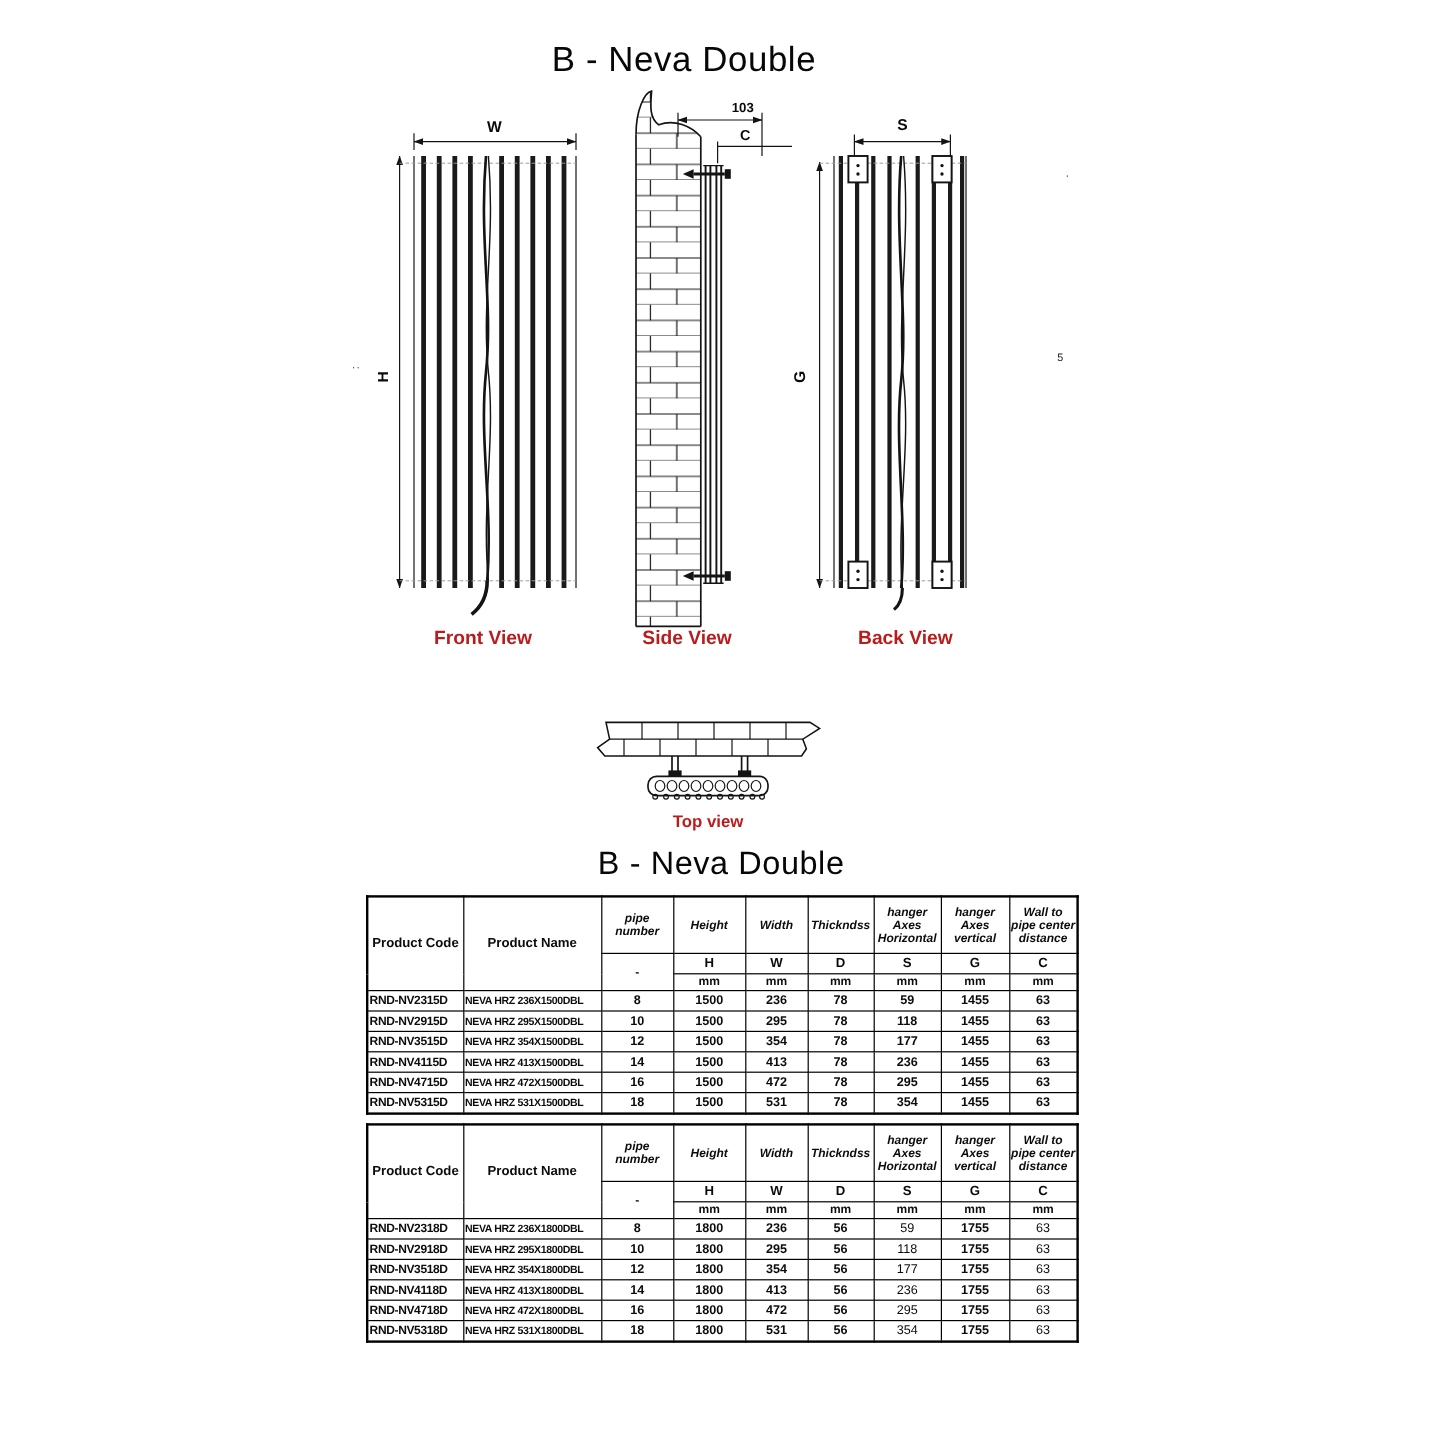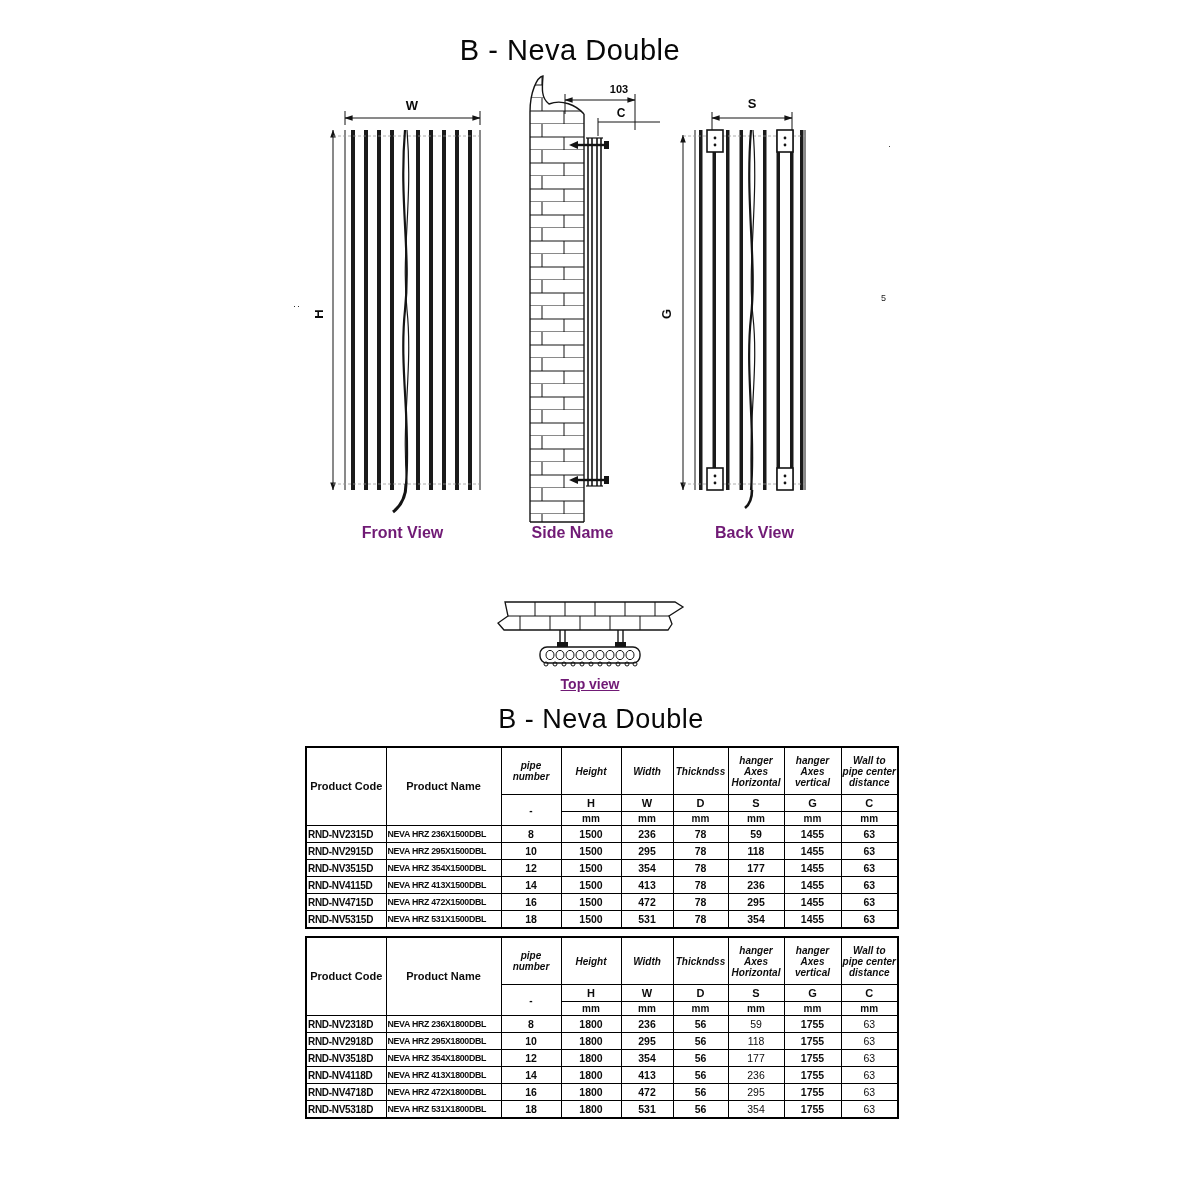--- a/index.html
+++ b/index.html
@@ -1,25 +1,25 @@
 <!DOCTYPE html>
 <html><head>
 <meta charset="utf-8">
 <style>
   html,body{margin:0;padding:0;}
   body{width:1200px;height:1200px;background:#ffffff;font-family:"Liberation Sans",sans-serif;color:#0c0c0c;position:relative;overflow:hidden;}
   .abs{position:absolute;}
   .title{font-weight:normal;text-align:center;letter-spacing:0.5px;color:#070707;}
   #main-title{top:34px;left:290px;width:560px;font-size:29px;}
   #table-title{top:704px;left:305px;width:592px;font-size:27px;}
-  .view-label{font-weight:bold;font-size:16px;text-align:center;color:#701a75;}
+  .view-label{font-weight:bold;font-size:16px;text-align:center;color:#b91c1c;}
   #front-label{top:524px;left:315px;width:175px;}
   #side-label{top:524px;left:505px;width:135px;}
   #back-label{top:524px;left:687px;width:135px;}
-  #top-label{top:676px;left:520px;width:140px;font-size:14px;text-decoration:underline;}
+  #top-label{top:676px;left:520px;width:140px;font-size:14px;}
   .stray{color:#222;font-size:9px;line-height:9px;}
   
   .spec-table{border-collapse:collapse;table-layout:fixed;width:592px;background:#fff;}
   .spec-table th,.spec-table td{border:1px solid #000;overflow:hidden;white-space:nowrap;padding:0 1px;}
   .spec-table{border:2px solid #000;}
   .spec-table th{font-weight:bold;text-align:center;vertical-align:middle;font-size:10px;line-height:11px;white-space:normal;}
   .spec-table th.hc-top{height:46px;font-style:italic;}
   .spec-table th.hc-letter{height:16px;font-size:11px;}
   .spec-table th.hc-unit{height:13px;font-size:10px;}
   .spec-table th.hc-span{font-size:11px;}
@@ -227,21 +227,21 @@
           <circle cx="119" cy="72" r="2"></circle>
           <circle cx="128" cy="72" r="2"></circle>
       <circle cx="137" cy="72" r="2"></circle>
           <circle cx="145" cy="72" r="2"></circle>
     </g>
   </g>
 </svg>
 </div>
 
 <div class="abs view-label" id="front-label">Front View</div>
-<div class="abs view-label" id="side-label">Side Name</div>
+<div class="abs view-label" id="side-label">Side View</div>
 <div class="abs view-label" id="back-label">Back View</div>
 <div class="abs view-label" id="top-label">Top view</div>
 
 <div class="abs stray" style="left:888px;top:142px;">·</div>
 <div class="abs stray" style="left:881px;top:294px;">5</div>
 <div class="abs stray" style="left:295px;top:302px;transform:rotate(90deg);">:</div>
 
 <table class="spec-table abs" id="table-1500">
   <colgroup>
     <col style="width:80px">

